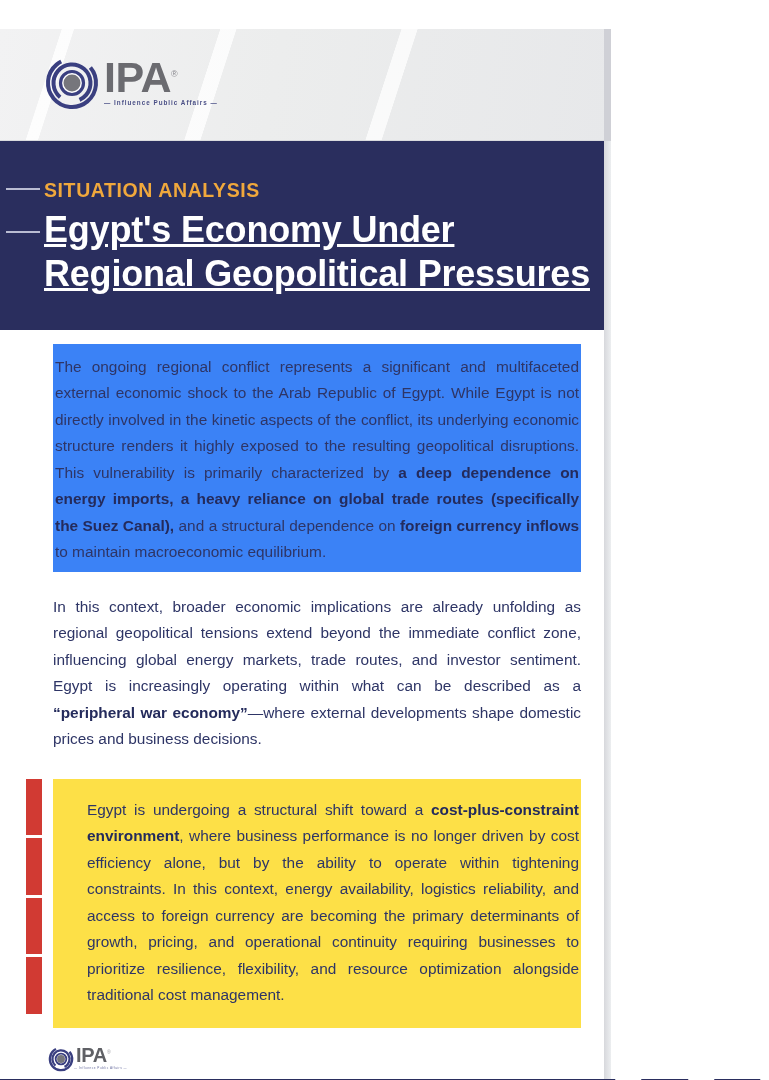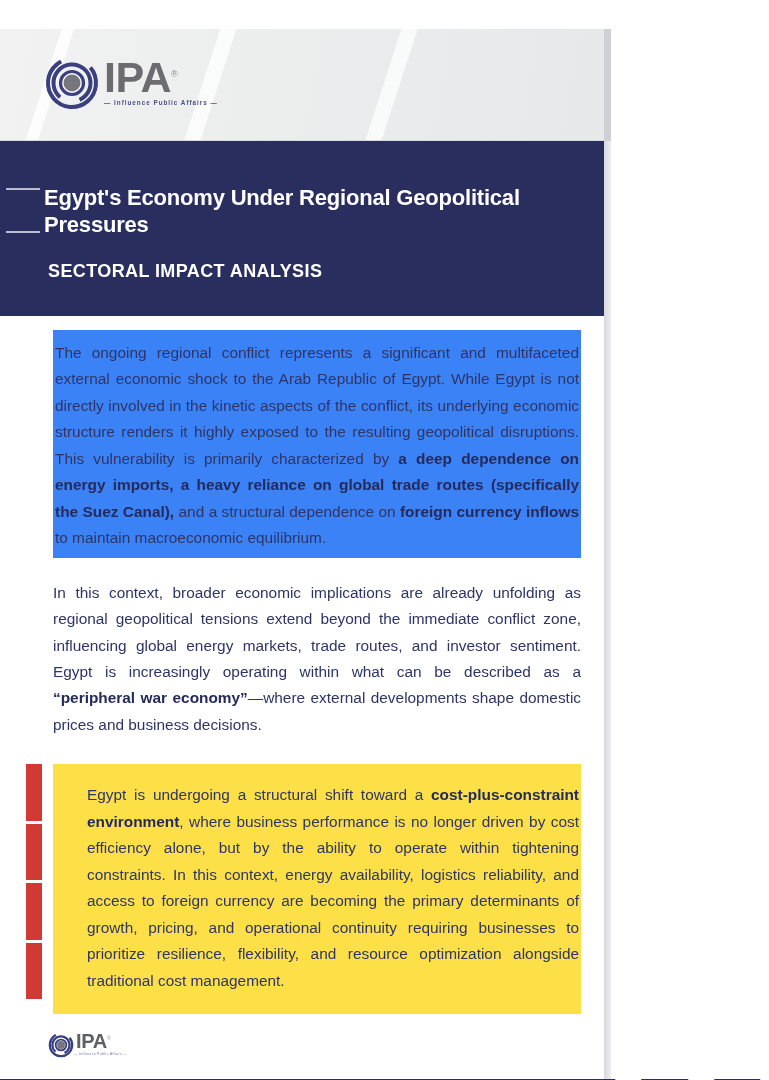--- a/index.html
+++ b/index.html
@@ -49,23 +49,24 @@
   .dash-b { top:90px; }
   .kicker {
     margin-left:44px;
     color:#f0a83c;
     font-size:19.5px; font-weight:700; letter-spacing:0.6px;
     text-transform:uppercase;
   }
   .main-title {
     margin-left:44px; margin-top:6px;
     color:#ffffff;
-    font-size:22px; font-weight:700; line-height:1.22;
+    font-size:36px; font-weight:700; line-height:1.22;
     letter-spacing:-0.2px;
     max-width:640px;
+    text-decoration:underline;
   }
   .subtitle {
     margin-left:48px; margin-top:22px;
     color:#ffffff; font-size:18px; font-weight:700; letter-spacing:0.4px;
     text-transform:uppercase;
   }
 
   
   .body-area { position:relative; background:#ffffff; padding-top:14px; }
   p.copy {
@@ -139,22 +140,22 @@
       <div class="logo-text-col">
         <div class="logo-word"><span>IPA</span><span class="logo-reg">®</span></div>
         <div class="logo-tagline">— Influence Public Affairs —</div>
       </div>
     </div>
   </div>
 
   <div class="title-band">
     <div class="dash dash-a"></div>
     <div class="dash dash-b"></div>
+    <div class="kicker">SITUATION ANALYSIS</div>
     <h1 class="main-title">Egypt's Economy Under Regional Geopolitical Pressures</h1>
-    <div class="subtitle">SECTORAL IMPACT ANALYSIS</div>
   </div>
 
   <div class="body-area">
 
     <div class="para-block-1">
       <p class="copy"><span>The ongoing regional conflict represents a significant and multifaceted external economic shock to the Arab Republic of Egypt. While Egypt is not directly involved in the kinetic aspects of the conflict, its underlying economic structure renders it highly exposed to the resulting geopolitical disruptions. This vulnerability is primarily characterized by </span><b>a deep dependence on energy imports, a heavy reliance on global trade routes (specifically the Suez Canal),</b><span> and a structural dependence on </span><b>foreign currency inflows</b><span> to maintain macroeconomic equilibrium.</span></p>
     </div>
 
     <div class="para-block-2">
       <p class="copy"><span>In this context, broader economic implications are already unfolding as regional geopolitical tensions extend beyond the immediate conflict zone, influencing global energy markets, trade routes, and investor sentiment. Egypt is increasingly operating within what can be described as a </span><b>“peripheral war economy”</b><span>—where external developments shape domestic prices and business decisions.</span></p>

